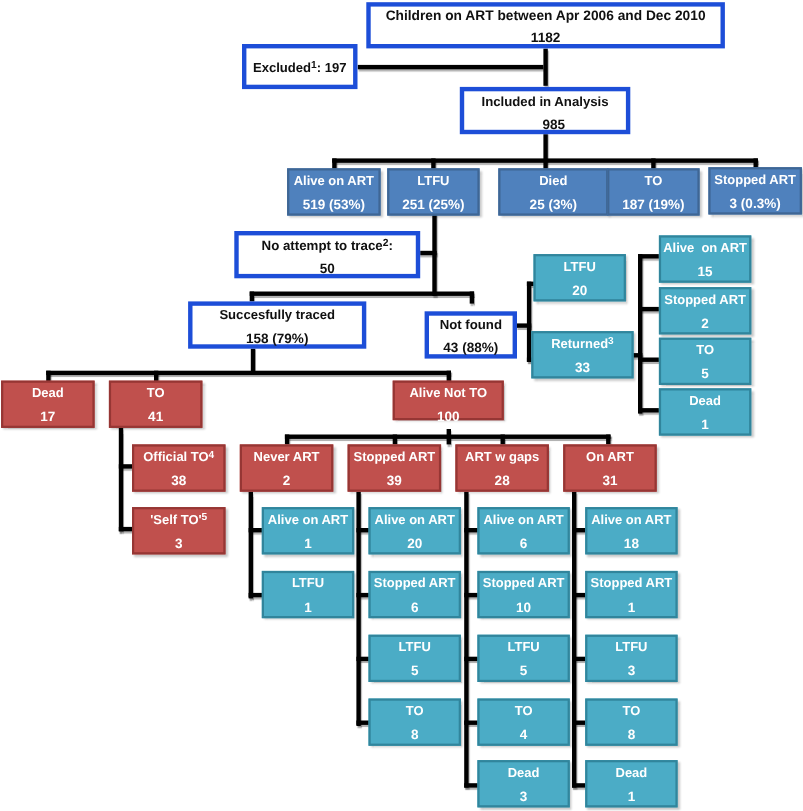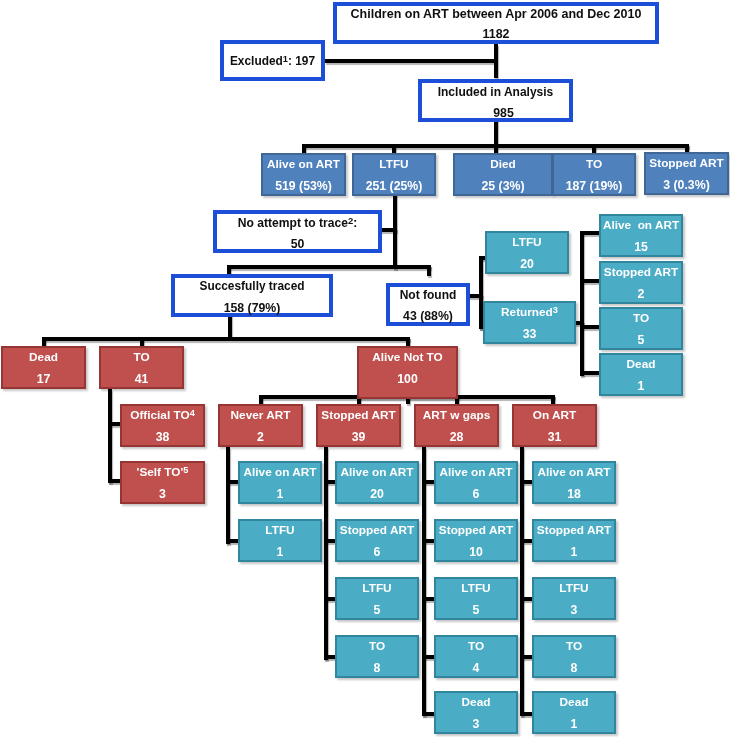--- a/index.html
+++ b/index.html
@@ -165,21 +165,21 @@
         <span class="l2" style="font-size: 12.3px; top: 24.66px;">41</span>
       </div>
       <div class="node red" style="left: 120px; top: 404px; width: 85px; height: 43px;">
         <span class="l1" style="font-size: 11.8px; top: 3.96px;">Official TO<sup>4</sup></span>
         <span class="l2" style="font-size: 12.3px; top: 24.66px;">38</span>
       </div>
       <div class="node red" style="left: 120px; top: 461px; width: 85px; height: 43px;">
         <span class="l1" style="font-size: 11.8px; top: 3.96px;">'Self TO'<sup>5</sup></span>
         <span class="l2" style="font-size: 12.3px; top: 24.66px;">3</span>
       </div>
-      <div class="node red" style="left: 357px; top: 346px; width: 101px; height: 53px;">
+      <div class="node red" style="left: 357px; top: 346px; width: 101px; height: 36px;">
         <span class="l1" style="font-size: 11.8px; top: 3.96px;">Alive Not TO</span>
         <span class="l2" style="font-size: 12.3px; top: 24.66px;">100</span>
       </div>
       <div class="node red" style="left: 218px; top: 404px; width: 85px; height: 43px;">
         <span class="l1" style="font-size: 11.8px; top: 3.96px;">Never ART</span>
         <span class="l2" style="font-size: 12.3px; top: 24.66px;">2</span>
       </div>
       <div class="node red" style="left: 316px; top: 404px; width: 85px; height: 43px;">
         <span class="l1" style="font-size: 11.8px; top: 3.96px;">Stopped ART</span>
         <span class="l2" style="font-size: 12.3px; top: 24.66px;">39</span>

